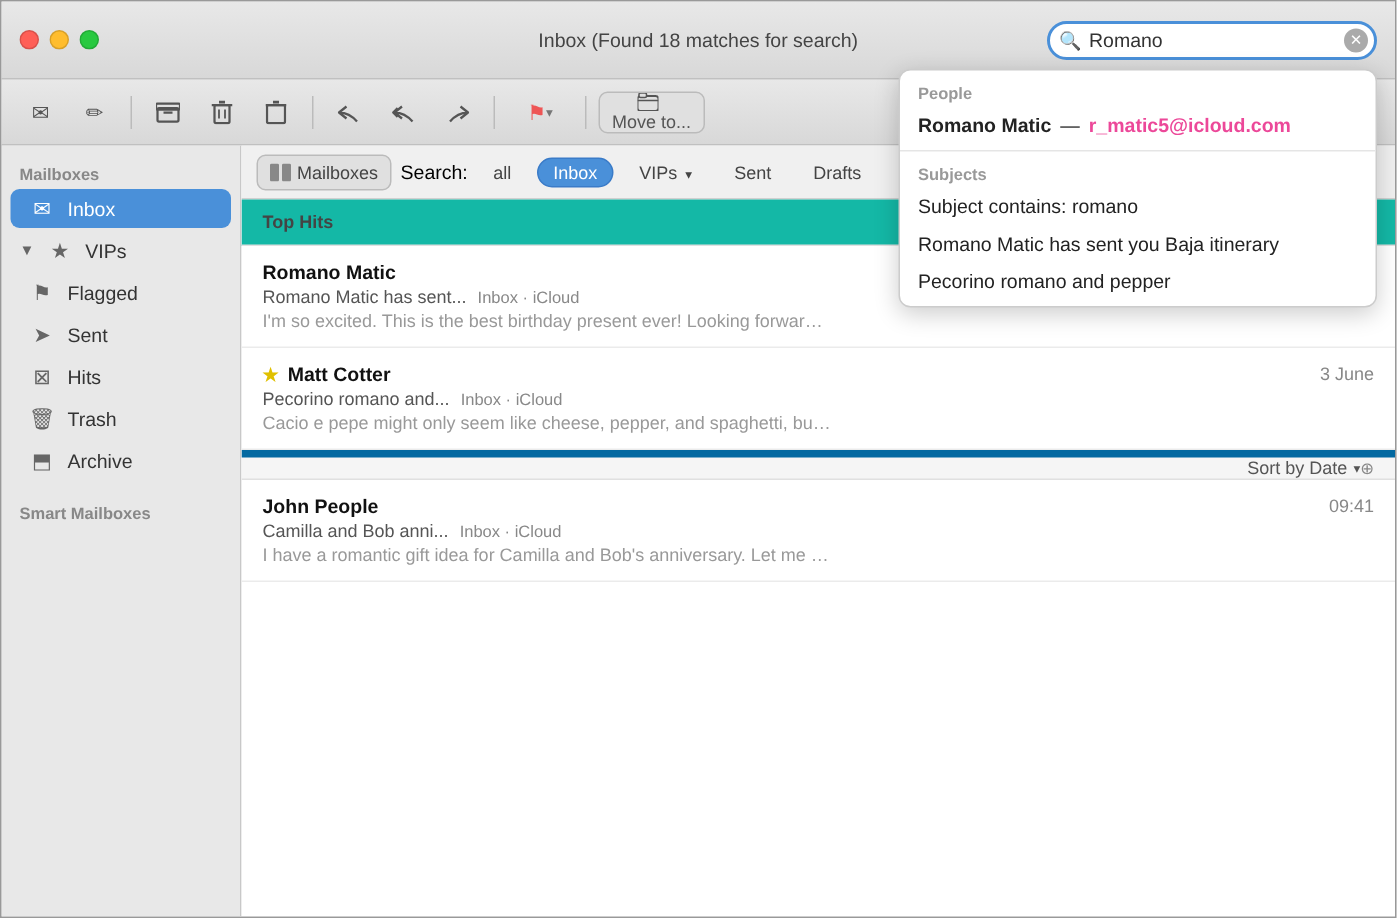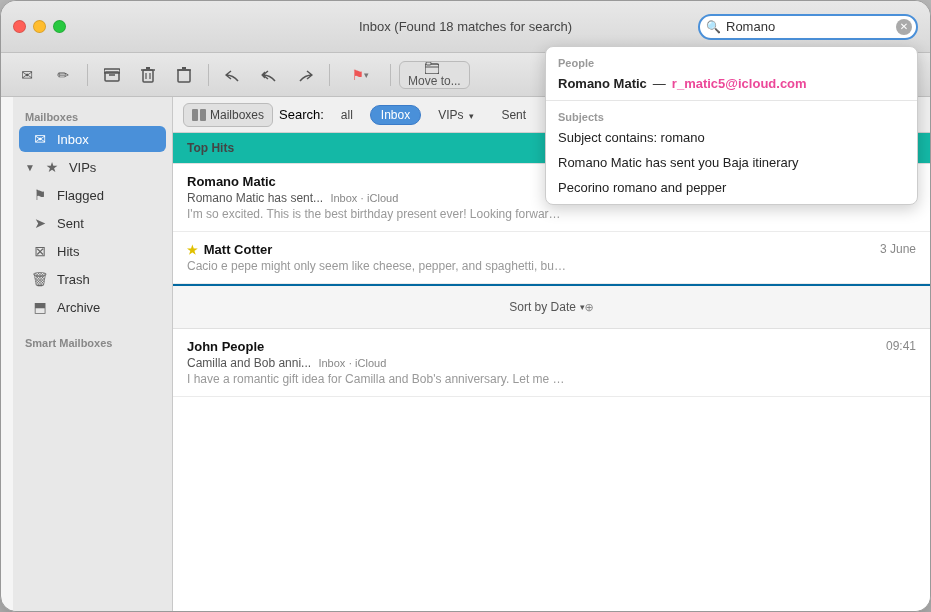--- a/index.html
+++ b/index.html
@@ -10,21 +10,21 @@
       height: 612px;
       overflow: hidden;
       display: flex;
       align-items: center;
       justify-content: center;
     }
     .window {
       width: 931px;
       height: 612px;
       background: #f5f5f5;
-      border-radius: 16px;
+      border-radius: 0;
       box-shadow: 0 10px 40px rgba(0,0,0,0.4);
       display: flex;
       flex-direction: column;
       overflow: hidden;
       border: 1px solid #999;
     }
     
     .titlebar {
       height: 52px;
       background: linear-gradient(to bottom, #e8e8e8, #d8d8d8);
@@ -126,21 +126,21 @@
       align-items: center;
       justify-content: center;
       font-size: 10px;
       cursor: pointer;
     }
     
     .search-dropdown {
       position: absolute;
       top: 32px;
       right: 0;
-      width: 373px;
+      width: 319px;
       background: #fff;
       border: 1px solid #ccc;
       border-radius: 8px;
       box-shadow: 0 4px 16px rgba(0,0,0,0.2);
       z-index: 100;
       padding: 4px 0;
     }
     .dropdown-section-label {
       font-size: 11px;
       color: #999;
@@ -161,21 +161,20 @@
     .dropdown-divider {
       height: 1px;
       background: #e5e5e5;
       margin: 4px 0;
     }
     
     .main-content {
       display: flex;
       flex: 1;
       overflow: hidden;
-      margin-left: 12px;
     }
     
     .sidebar {
       width: 160px;
       background: #e8e8e8;
       border-right: 1px solid #c8c8c8;
       display: flex;
       flex-direction: column;
       padding: 8px 0;
       overflow-y: auto;
@@ -285,25 +284,25 @@
     }
     .email-badge {
       font-size: 11px;
       color: #888;
       margin-left: 4px;
     }
     .star-icon { color: #e0c000; margin-right: 6px; font-size: 12px; }
     .sort-bar {
       display: flex;
       align-items: center;
-      justify-content: center;
-      padding: 14px 14px;
+      justify-content: flex-end;
+      padding: 0 14px;
       background: #f5f5f5;
       border-bottom: 1px solid #e0e0e0;
-      border-top: 2px solid #0369a1;
+      border-top: 5px solid #0369a1;
     }
     .sort-label {
       font-size: 12px;
       color: #555;
       display: flex;
       align-items: center;
       gap: 4px;
       cursor: pointer;
     }
     .collapse-icon { font-size: 11px; color: #888; cursor: pointer; }
@@ -491,20 +490,24 @@
       </div>
 
       <div class="email-item">
         <div class="email-sender">
           <div style="display:flex;align-items:center">
             <span class="star-icon">★</span>
             <span>Matt Cotter</span>
           </div>
           <span class="email-time">3 June</span>
         </div>
+        <div class="email-subject">
+          <span>Pecorino romano and...</span>
+          <span class="email-badge">Inbox · iCloud</span>
+        </div>
         <div class="email-preview">Cacio e pepe might only seem like cheese, pepper, and spaghetti, but it's...</div>
       </div>
 
       <div class="sort-bar">
         <div class="sort-label">
           <span>Sort by Date</span>
           <span style="font-size:9px">▾</span>
         </div>
         <span class="collapse-icon">⊕</span>
       </div>

